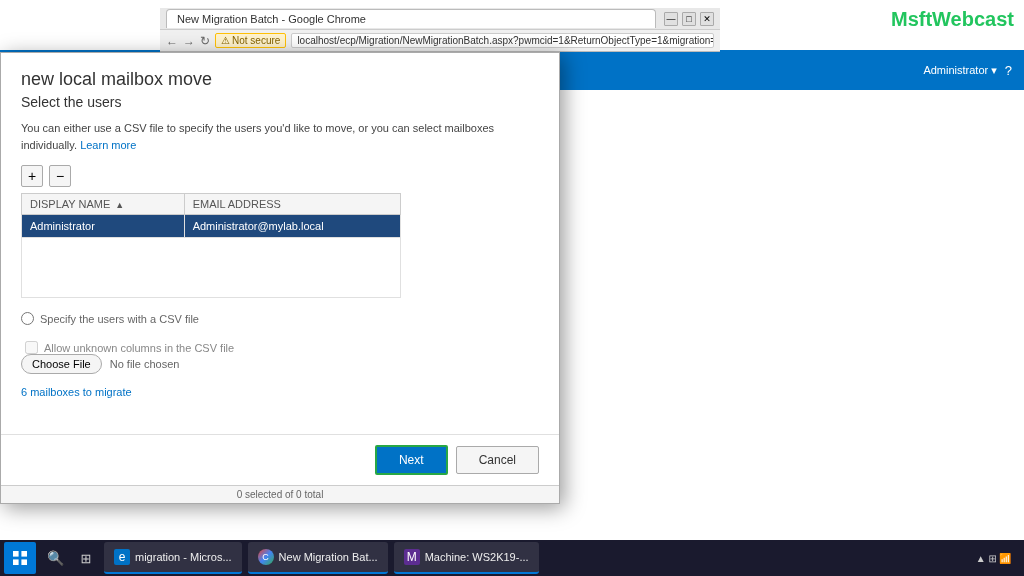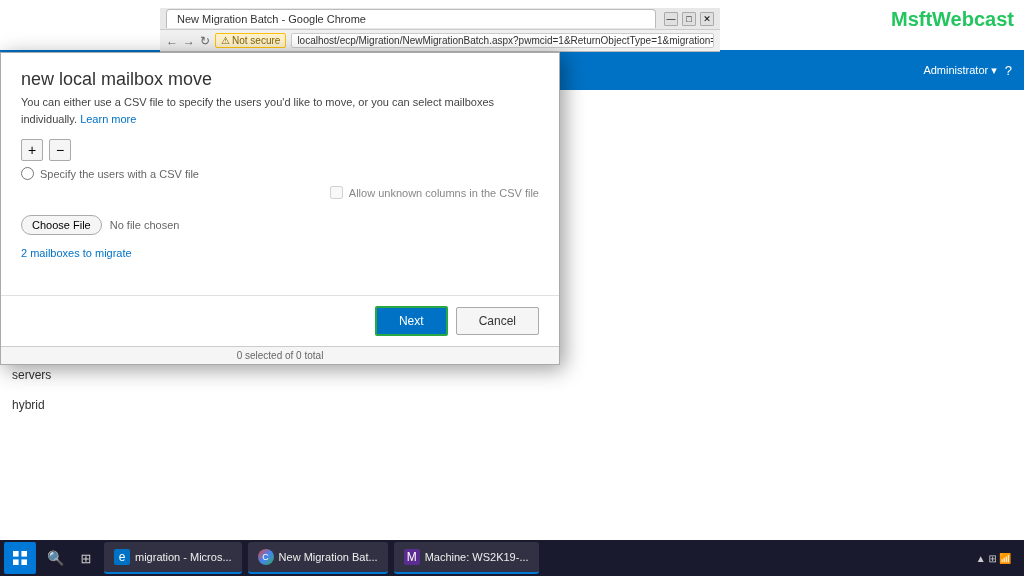--- a/index.html
+++ b/index.html
@@ -191,29 +191,28 @@
       left: -8px;
       top: 14px;
       border: 4px solid transparent;
       border-right-color: #ccc;
     }
 
     .csv-section {
       margin-bottom: 12px;
     }
     .csv-radio-row {
-      display: flex; align-items: flex-end; margin-bottom: 6px;
+      display: flex; align-items: flex-end; margin-bottom: 16px;
     }
     .csv-radio-row input { margin-right: 6px; }
     .csv-option-label { font-size: 11px; color: #666; }
 
     .checkbox-row {
-      display: flex; align-items: center; margin-bottom: 16px;
+      display: flex; align-items: center; margin-bottom: 0;
       padding-left: 4px;
-      justify-content: flex-end;
     }
     .checkbox-row input { margin-right: 6px; }
     .checkbox-label { font-size: 11px; color: #888; }
 
     .choose-file-row {
       display: flex; align-items: center; gap: 8px; margin-bottom: 12px;
     }
     .choose-file-btn {
       padding: 3px 10px;
       border: 1px solid #aaa;
@@ -371,51 +370,72 @@
   <div style="background:#fff3cd;border:1px solid #ffc107;padding:1px 5px;font-size:10px;color:#856404;border-radius:2px;display:flex;align-items:center;gap:2px;">
     <span>⚠</span>
       <span>Not secure</span>
   </div>
   <div style="flex:1;background:white;border:1px solid #ccc;padding:1px 5px;font-size:10px;color:#333;border-radius:2px;white-space:nowrap;overflow:hidden;">localhost/ecp/Migration/NewMigrationBatch.aspx?pwmcid=1&amp;ReturnObjectType=1&amp;migration=l...</div>
 </div>
 
 <div class="modal-window" style="top:52px;">
   <div class="modal-body">
     <div class="modal-heading">new local mailbox move</div>
+    <div class="modal-subheading">Select the users</div>
     <div class="modal-desc">
       <span>You can either use a CSV file to specify the users you'd like to move, or you can select mailboxes individually.</span>
       <a href="#">Learn more</a>
     </div>
 
 
     <div class="add-remove-btns">
       <button class="add-remove-btn">+</button>
       <button class="add-remove-btn">−</button>
     </div>
 
     <div style="position:relative;">
+      <table class="user-table">
+        <thead>
+          <tr>
+            <th>
+              <span>DISPLAY NAME</span>
+              <span class="sort-icon">▲</span>
+            </th>
+            <th>EMAIL ADDRESS</th>
+          </tr>
+        </thead>
+        <tbody>
+          <tr class="user-row-selected">
+            <td>Administrator</td>
+            <td>Administrator@mylab.local</td>
+          </tr>
+          <tr class="user-table-empty">
+            <td colspan="2"></td>
+          </tr>
+        </tbody>
+      </table>
 
     </div>
 
     <div class="csv-section">
       <div class="csv-radio-row">
         <input type="radio" name="user-select" id="radio-csv" style="">
         <label for="radio-csv" class="csv-option-label">Specify the users with a CSV file</label>
       </div>
       <div class="checkbox-row">
         <input type="checkbox" id="chk-unknown" disabled="" style="">
         <label for="chk-unknown" class="checkbox-label">Allow unknown columns in the CSV file</label>
       </div>
       <div class="choose-file-row">
         <button class="choose-file-btn">Choose File</button>
         <span class="no-file-text">No file chosen</span>
       </div>
     </div>
 
-    <div class="mailboxes-count">2 mailboxes to migrate</div>
+    <div class="mailboxes-count">6 mailboxes to migrate</div>
   </div>
 
   <div class="modal-footer">
     <button class="btn-next">Next</button>
     <button class="btn-cancel">Cancel</button>
   </div>
 
   <div class="modal-status-bar">0 selected of 0 total</div>
 </div>
 

